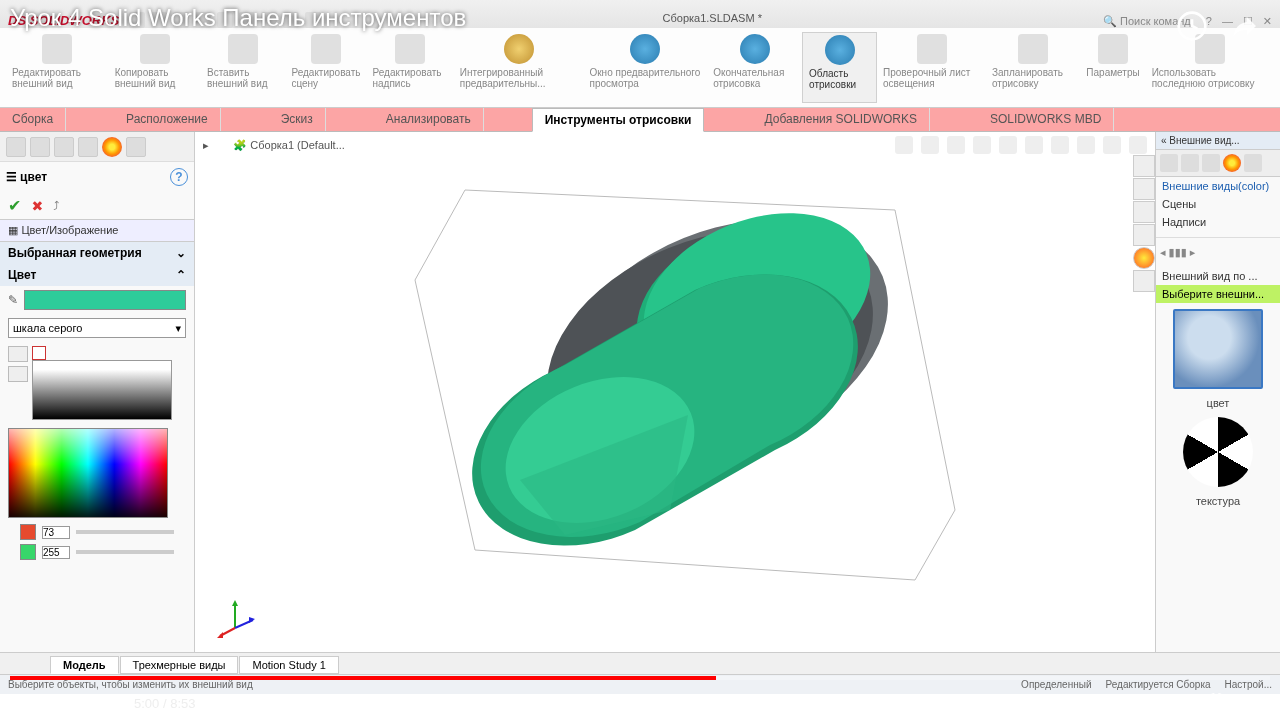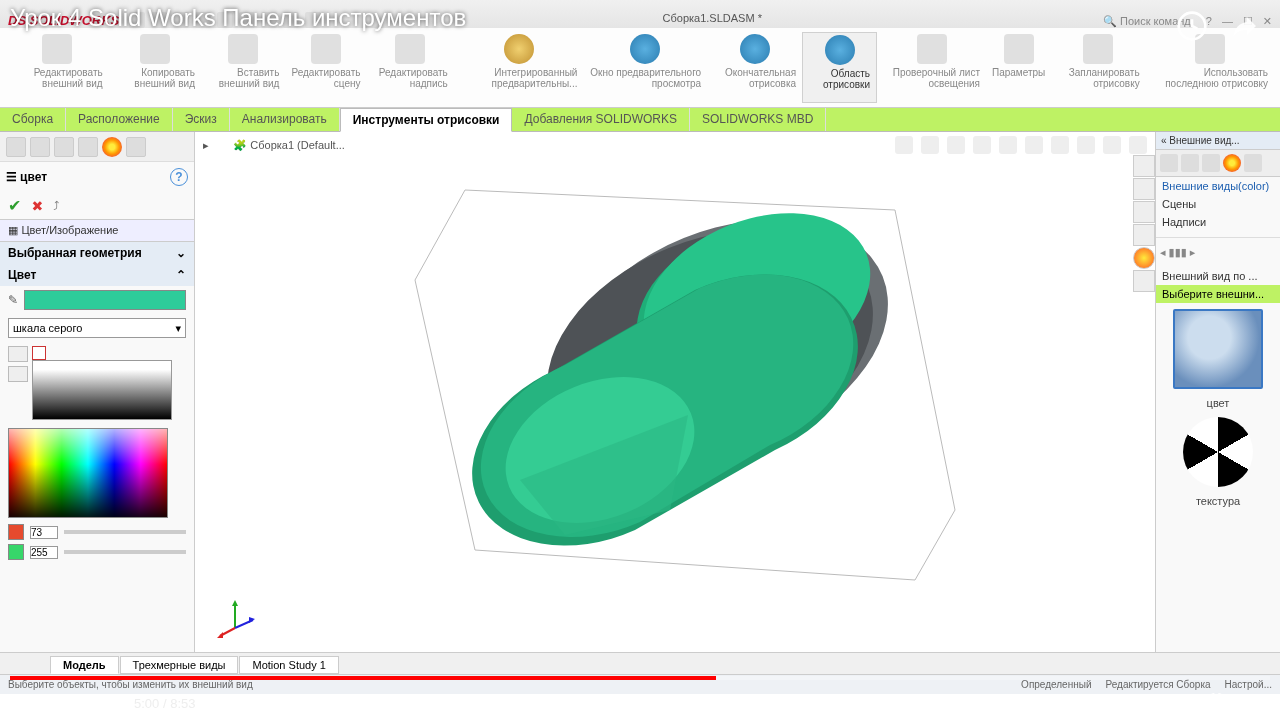--- a/index.html
+++ b/index.html
@@ -14,28 +14,28 @@
 .titlebar { height: 28px; background: linear-gradient(#f0f0f0,#e5e5e5); display: flex; align-items: flex-end; padding: 0 8px; font-size: 11px; color: #666; }
 .sw-logo { color: #c8102e; font-weight: bold; font-style: italic; font-size: 13px; }
 .titlebar .doc { margin: 4px auto; color: #555; }
 .titlebar .search { color: #888; }
 .titlebar .wincontrols { display: flex; gap: 10px; margin-left: 15px; color: #888; }
 .qat { display: flex; gap: 6px; margin-left: 10px; align-items: center; }
 .qat span { width: 16px; height: 16px; background: #ddd; border-radius: 2px; display: inline-block; }
 
 
 .ribbon { height: 80px; background: #fdfdfd; border-bottom: 1px solid #ccc; display: flex; padding: 4px 6px; }
-.ribbon-group { display: flex; flex-direction: column; align-items: center; justify-content: flex-start; padding: 2px 6px; font-size: 10px; color: #888; text-align: right; }
+.ribbon-group { display: flex; flex-direction: column; align-items: center; justify-content: flex-start; padding: 2px 6px; font-size: 10px; color: #888; text-align: left; }
 .ribbon-group.active { background: #f0f0f0; border: 1px solid #d0d0d0; color: #333; }
 .ribbon-group .ricon { width: 30px; height: 30px; background: #e0e0e0; border-radius: 4px; margin-bottom: 3px; }
 .ribbon-group .ricon.blue { background: radial-gradient(#5ab0e0,#2a7cb0); border-radius: 50%; }
 .ribbon-group .ricon.gold { background: radial-gradient(#f0d070,#c09030); border-radius: 50%; }
 
 
-.cmdtabs { height: 24px; background: #bef264; border-bottom: 1px solid #bbb; display: flex; font-size: 12px; }
+.cmdtabs { height: 24px; background: #fca5a5; border-bottom: 1px solid #bbb; display: flex; font-size: 12px; gap: 48px; }
 .cmdtab { padding: 4px 12px; border-right: 1px solid #ddd; color: #555; cursor: pointer; }
 .cmdtab.active { background: #fff; border-bottom: 1px solid #fff; font-weight: bold; color: #000; margin-bottom: -1px; border-top: 1px solid #bbb; border-left: 1px solid #bbb; border-right: 1px solid #bbb; }
 
 
 .main { display: flex; height: 520px; }
 .leftpanel { width: 195px; background: #f9f9f9; border-right: 1px solid #ccc; display: flex; flex-direction: column; font-size: 12px; }
 .lp-icons { height: 30px; display: flex; align-items: center; gap: 4px; padding: 0 6px; background: #f0f0f0; border-bottom: 1px solid #ddd; }
 .lp-icons span { width: 20px; height: 20px; background: #ddd; border: 1px solid #ccc; border-radius: 2px; }
 .lp-icons span.sphere { background: radial-gradient(#ffeb3b 20%, #ff9800 50%, #e91e63); border-radius: 50%; border: none; }
 .lp-title { display: flex; align-items: center; padding: 6px; font-weight: bold; }
@@ -51,21 +51,21 @@
 .lp-color-row { display: flex; align-items: center; gap: 6px; padding: 4px 8px; }
 .lp-color-swatch { flex: 1; height: 20px; background: #2ecc9a; border: 1px solid #888; }
 .lp-dropdown { margin: 4px 8px; height: 20px; border: 1px solid #999; background: #fff; font-size: 11px; padding: 1px 4px; display: flex; justify-content: space-between; align-items: center; }
 .lp-gray-picker { margin: 4px 8px; display: flex; gap: 4px; }
 .lp-gray-ramp { width: 140px; height: 60px; background: linear-gradient(to bottom, #fff 0%, #fff 15%, #000 100%); border: 1px solid #999; }
 .lp-little-sq { width: 14px; height: 14px; border: 1px solid #c33; background: #fff; }
 .lp-side-btns { display: flex; flex-direction: column; gap: 4px; }
 .lp-side-btns span { width: 20px; height: 16px; background: #eee; border: 1px solid #bbb; }
 .lp-color-picker { margin: 4px 8px; width: 160px; height: 90px; border: 1px solid #888; background: linear-gradient(to right, #f00, #ff0, #0f0, #0ff, #00f, #f0f, #f00); position: relative; }
 .lp-color-picker::after { content:''; position:absolute; inset:0; background: linear-gradient(to bottom, rgba(128,128,128,0) 0%, rgba(128,128,128,0) 40%, rgba(0,0,0,0.9) 100%), linear-gradient(to top, rgba(128,128,128,0) 0%, rgba(128,128,128,0) 60%, rgba(255,255,255,0.7) 100%); }
-.lp-slider-row { display: flex; align-items: center; gap: 6px; padding: 2px 8px; font-size: 11px; }
+.lp-slider-row { display: flex; align-items: center; gap: 6px; padding: 2px 20px; font-size: 11px; }
 .lp-slider-row .sw { width: 16px; height: 16px; border: 1px solid #888; }
 .lp-slider-row input[type=text] { width: 28px; font-size: 10px; border: 1px solid #999; }
 .lp-slider-row .track { flex:1; height: 4px; background: #ccc; position: relative; }
 
 
 .viewport { flex: 1; background: #fff; position: relative; overflow: hidden; }
 .view-header { position: absolute; top: 0; left: 0; right: 0; height: 26px; display: flex; align-items: center; padding: 0 8px; font-size: 11px; color: #555; }
 .view-header .asm-name { margin-left: 25px; }
 .view-header .vtools { margin-left: auto; display: flex; gap: 8px; color: #999; }
 .view-header .vtools span { width: 18px; height: 18px; background: #eee; border-radius: 3px; }
@@ -167,25 +167,25 @@
   <div class="ribbon-group active">
       <div class="ricon blue"></div>
       <span>Область отрисовки</span>
     </div>
   <div class="ribbon-group">
       <div class="ricon"></div>
       <span>Проверочный лист освещения</span>
     </div>
   <div class="ribbon-group">
       <div class="ricon"></div>
+      <span>Запланировать отрисовку</span>
+    </div>
+  <div class="ribbon-group">
+      <div class="ricon"></div>
       <span>Параметры</span>
-    </div>
-  <div class="ribbon-group">
-      <div class="ricon"></div>
-      <span>Запланировать отрисовку</span>
     </div>
   <div class="ribbon-group">
       <div class="ricon"></div>
       <span>Использовать последнюю отрисовку</span>
     </div>
 </div>
 
 <div class="cmdtabs">
   <div class="cmdtab">Сборка</div>
   <div class="cmdtab">Расположение</div>

